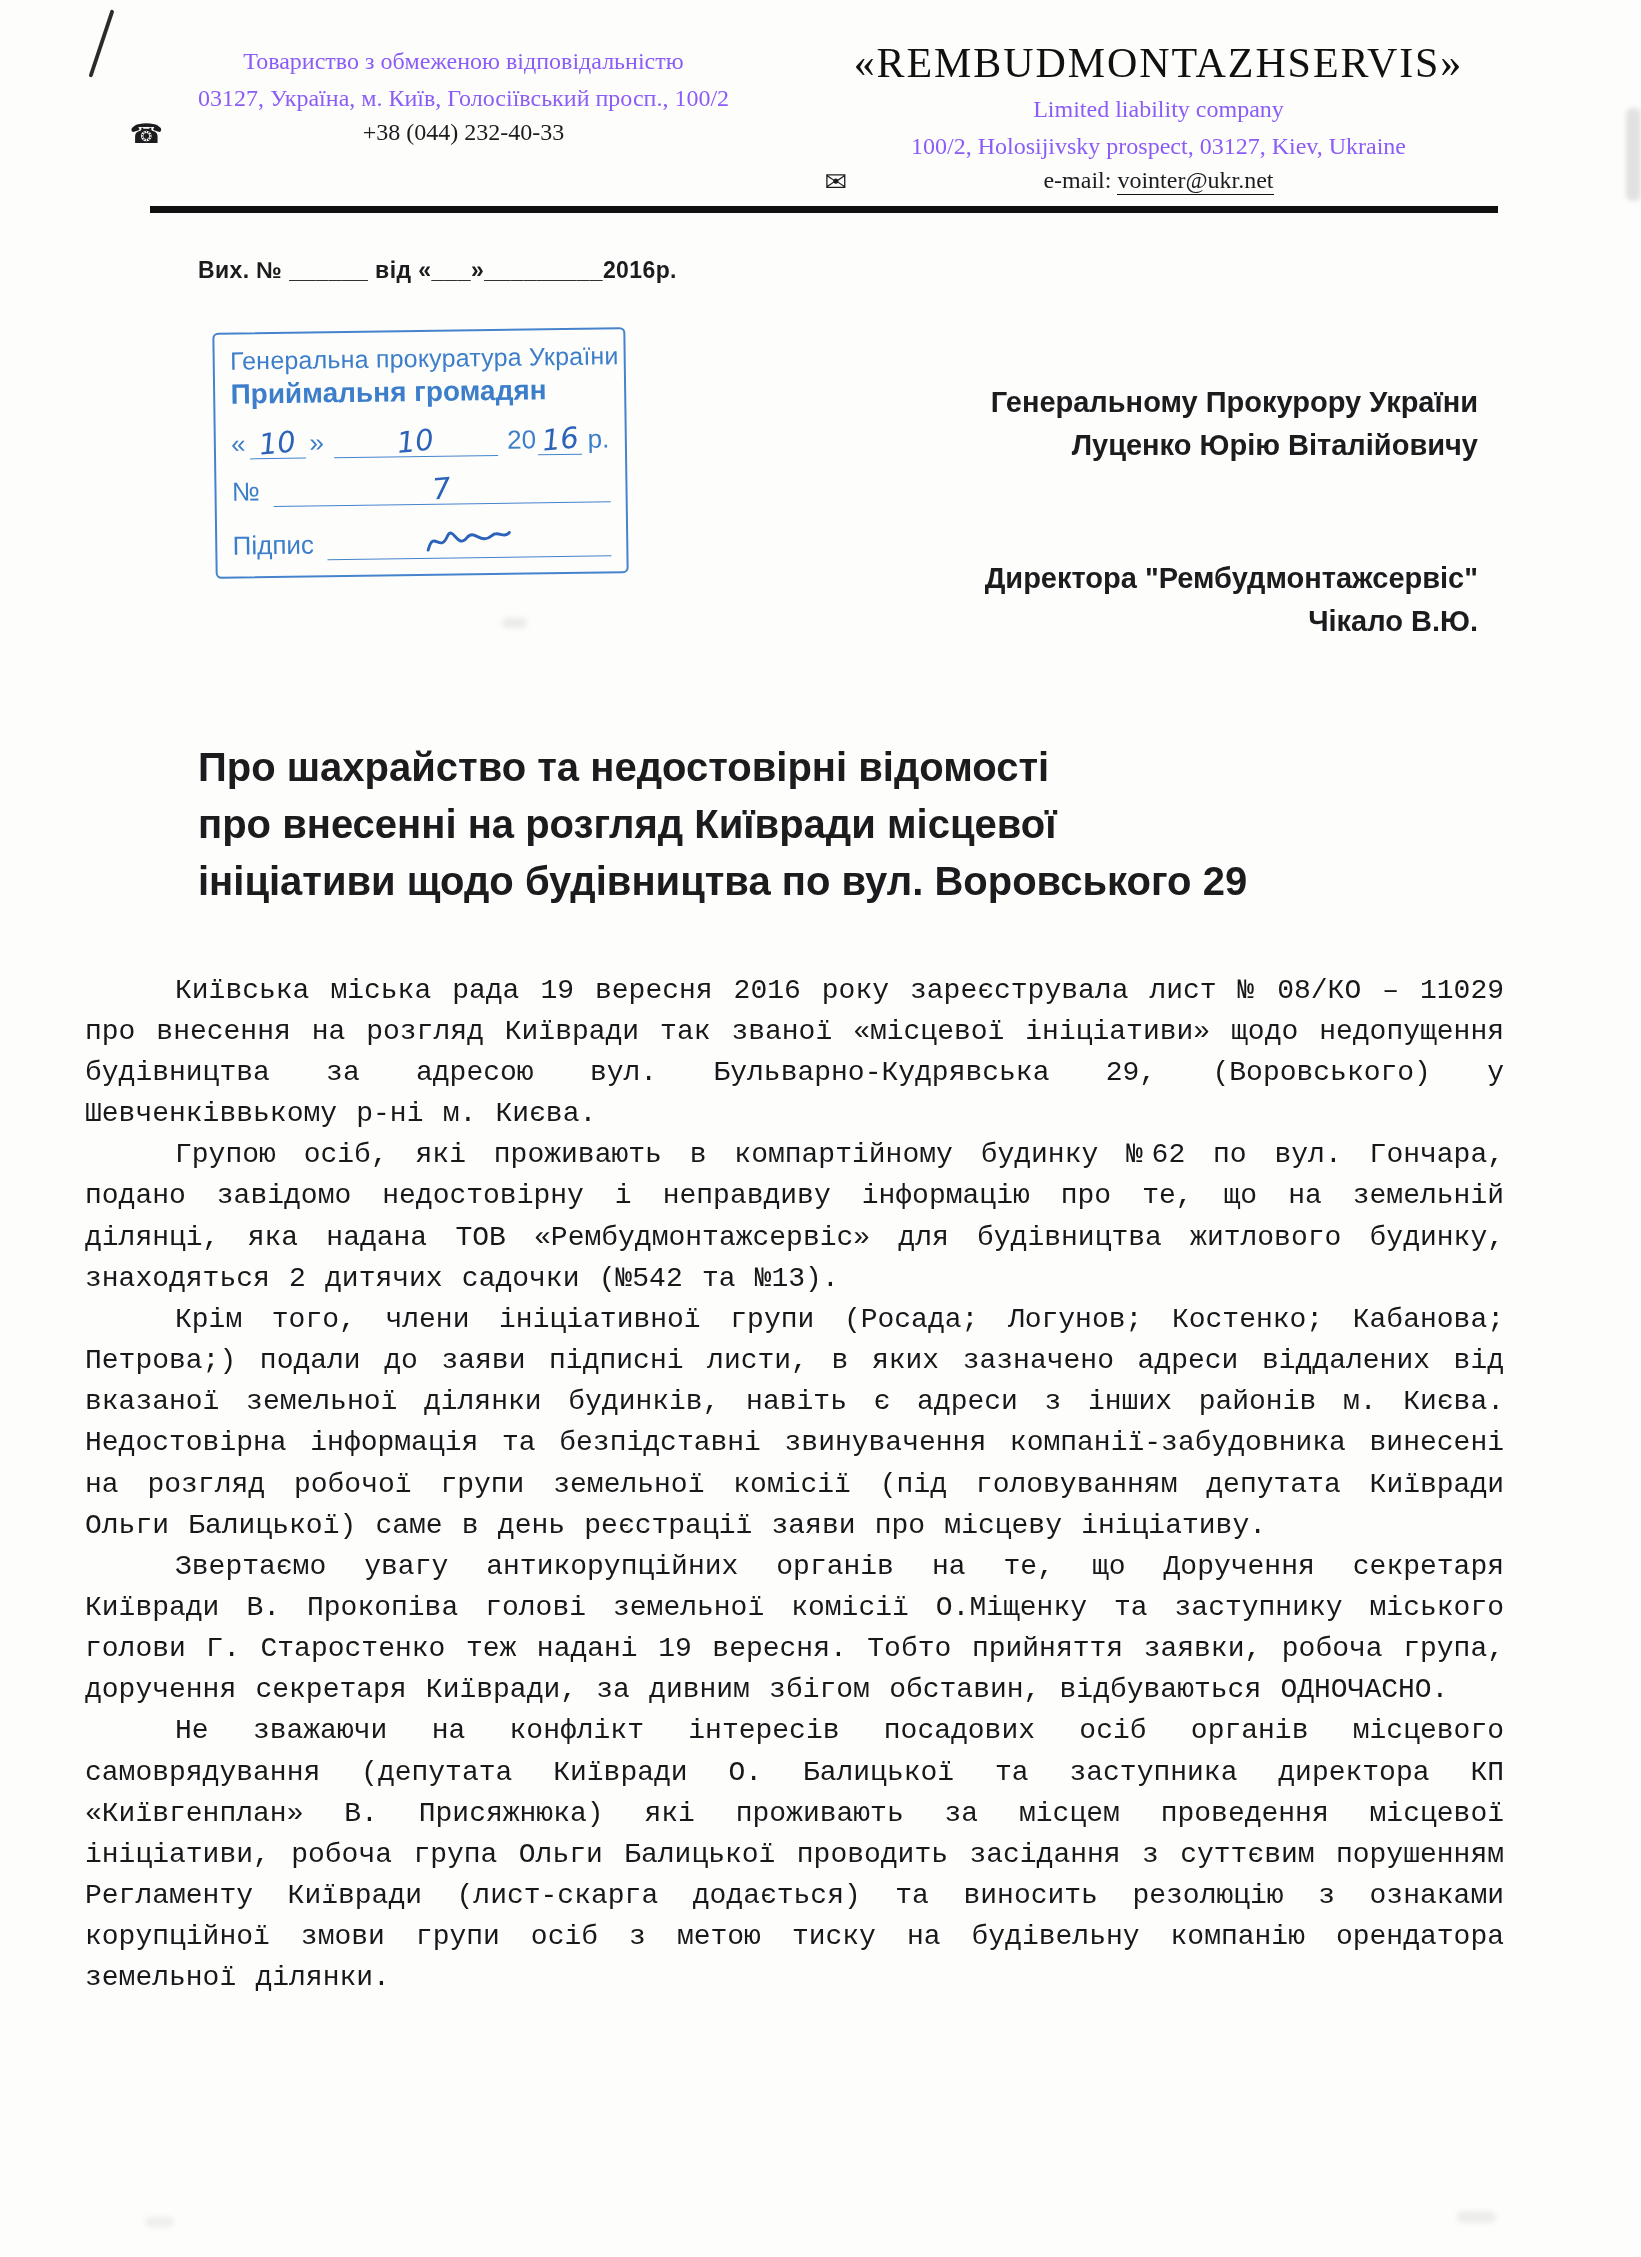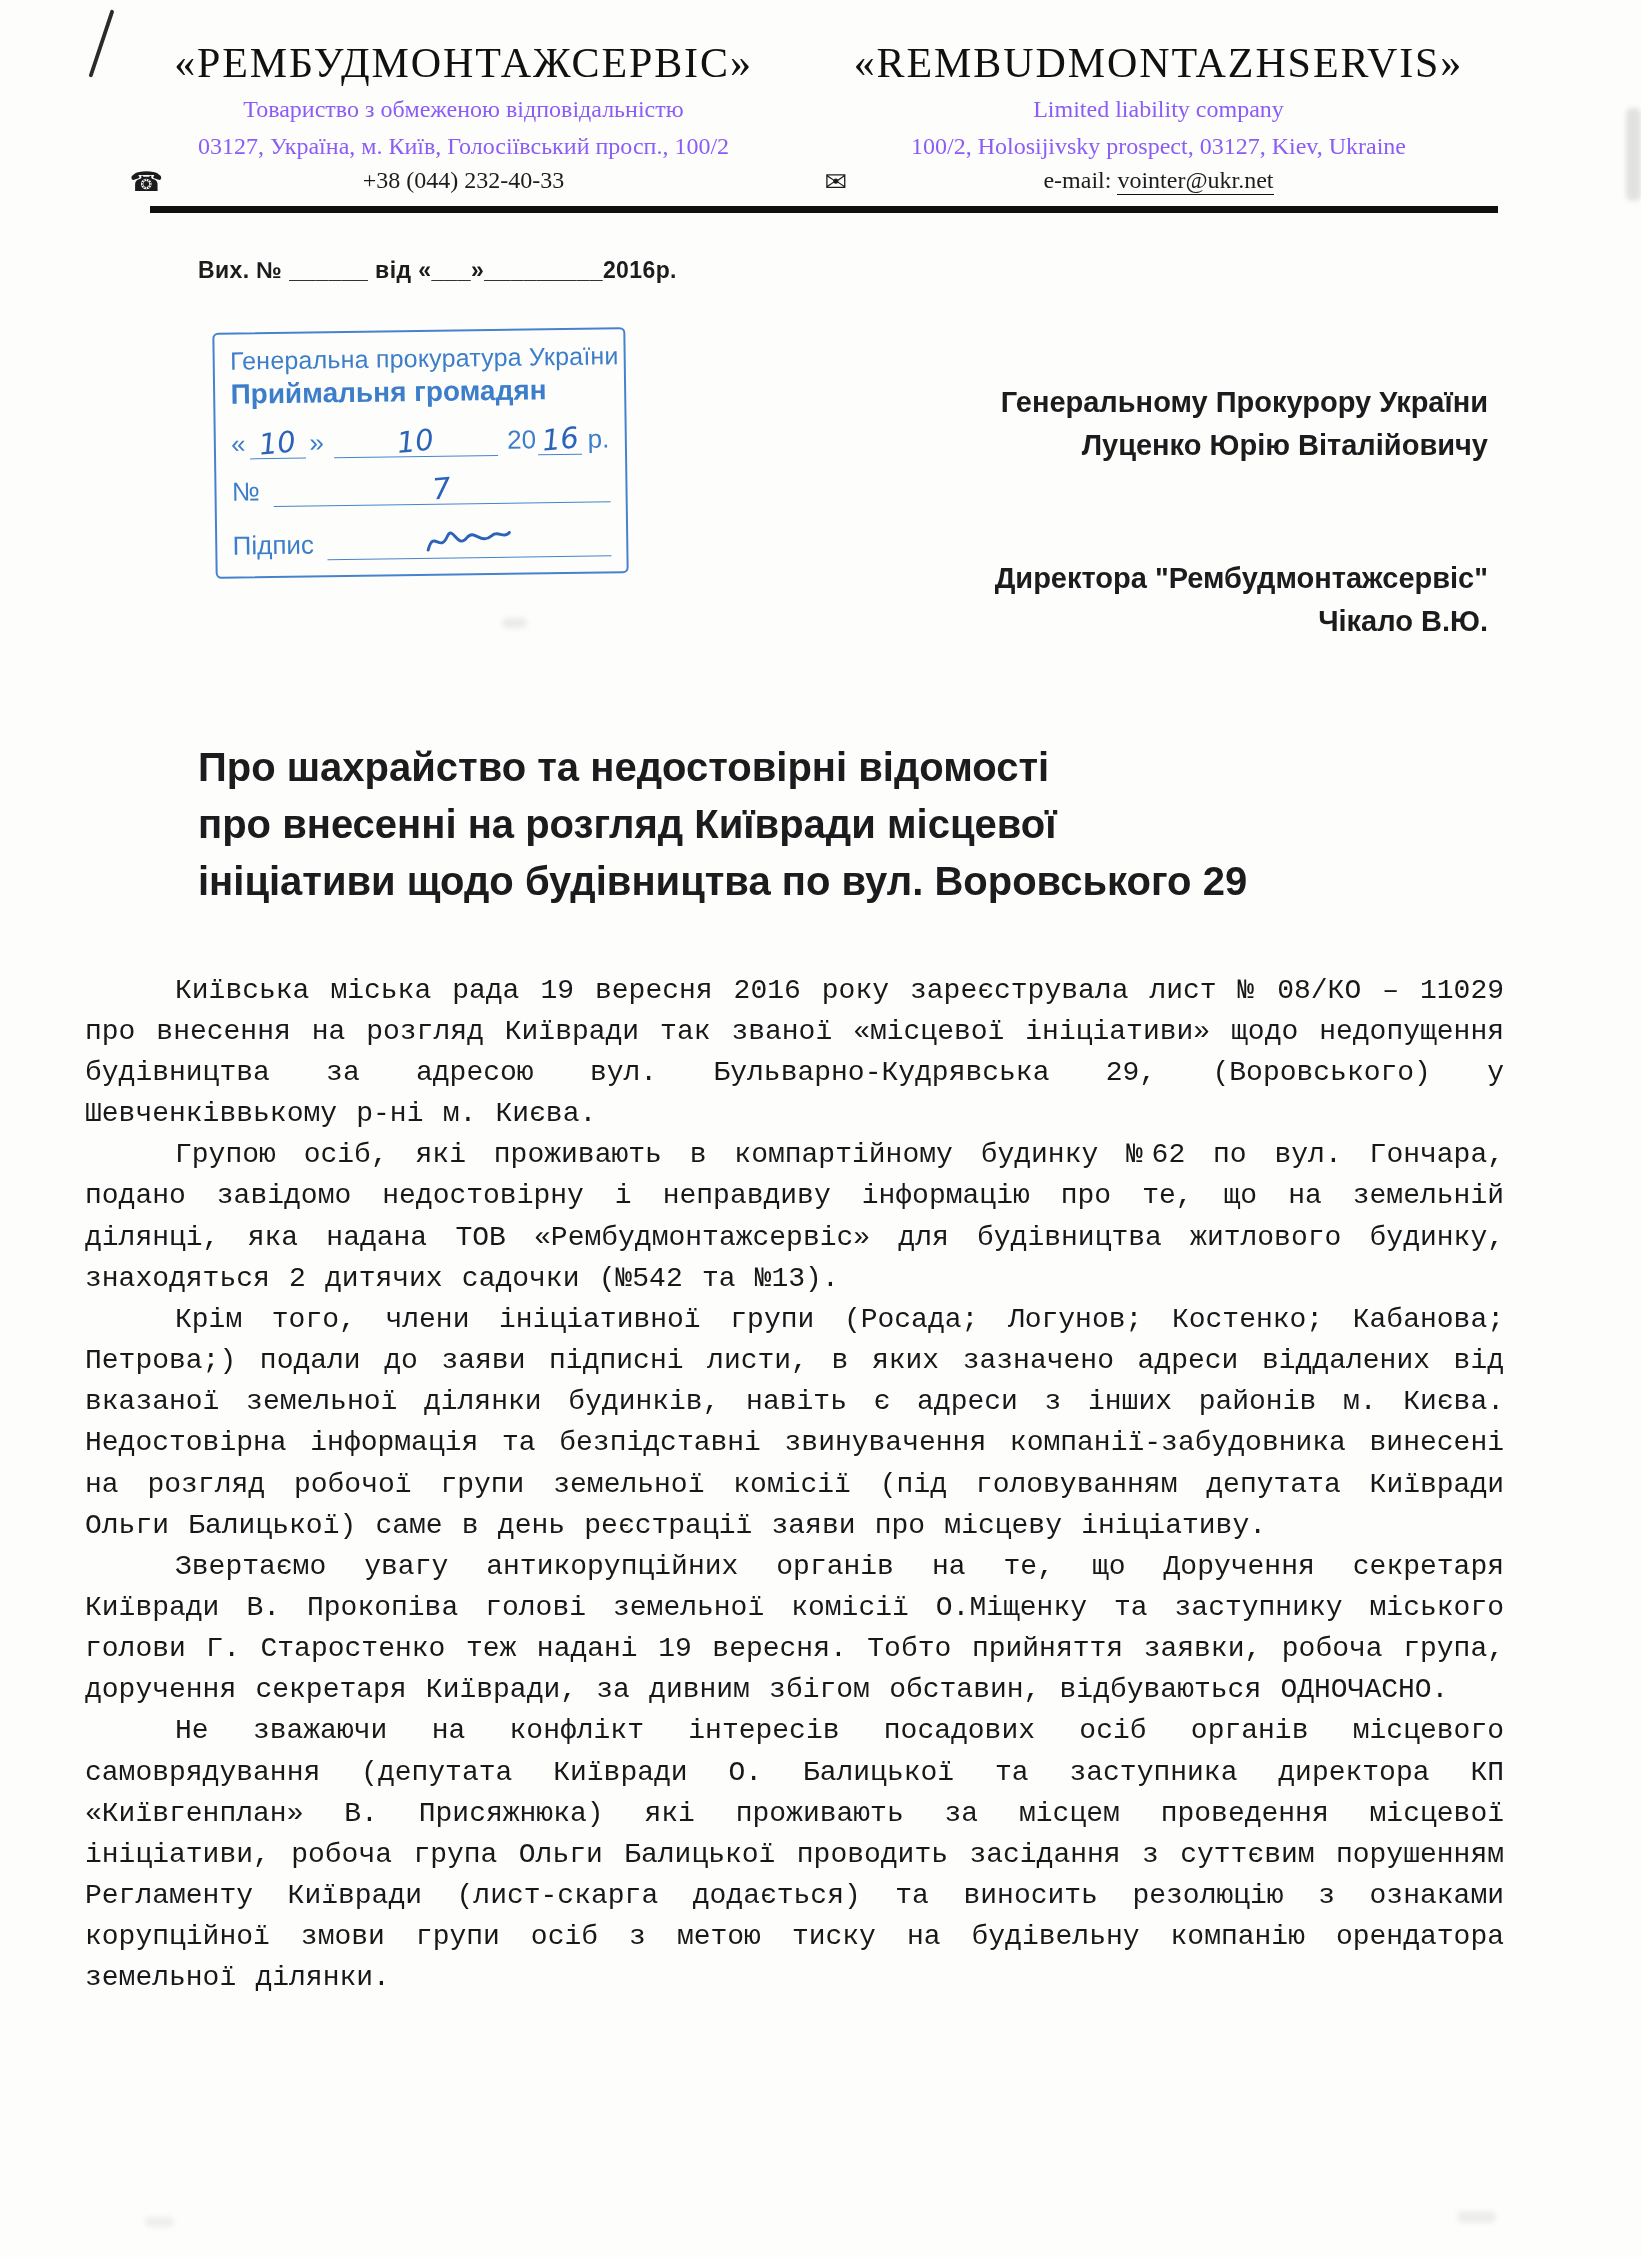--- a/index.html
+++ b/index.html
@@ -42,21 +42,21 @@
     color:#2c63b8; font-style:italic; font-size:29px;
     font-family:"DejaVu Sans", cursive; display:inline-block; transform:rotate(-5deg);
     line-height:1;
   }
   .bl-day { width:56px; margin:0 3.9px; }
   .bl-month { flex:1; margin:0 9.7px; }
   .bl-year { width:44px; margin:0 5.8px 0 1.9px; }
   .bl-no { flex:1; margin-left:13.5px; }
   .bl-sign { flex:1; margin-left:13.5px; }
   
-  .addressee { position:absolute; right:153px; top:97px; text-align:right; font-weight:bold; font-size:29px; line-height:1.5; }
+  .addressee { position:absolute; right:163px; top:97px; text-align:right; font-weight:bold; font-size:29px; line-height:1.5; }
   .addr-gap { height:89px; }
   
   .subject { margin:13.5px 0 0 198px; font-weight:bold; font-size:40px; line-height:1.42; }
   
   .body-text { margin:60px 137px 0 85px; font-size:28px; line-height:1.47; text-align:justify; word-spacing:2.4px; color:#18181a;font-family:Liberation Mono, monospace; }
   .body-text p { text-indent:90px; }
 </style>
 </head>
 <body>
 
@@ -65,21 +65,20 @@
   <svg class="slash" width="35" height="73" viewBox="0 0 36 76">
     <line x1="30" y1="4" x2="8" y2="70" stroke="#2b2b2b" stroke-width="4" stroke-linecap="round"></line>
   </svg>
   <div class="artifact a1"></div>
   <div class="artifact a2"></div>
   <div class="artifact a3"></div>
   <div class="artifact a4"></div>
 
   <div class="letterhead">
     <div class="h-col">
-      <div class="company">«РЕМБУДМОНТАЖСЕРВІС»</div>
       <div class="h-sub">Товариство з обмеженою відповідальністю</div>
       <div class="h-sub">03127, Україна, м. Київ, Голосіївський просп., 100/2</div>
       <div class="contact-row">
         <span class="contact-icon">☎</span>
         <span>+38 (044) 232-40-33</span>
       </div>
     </div>
     <div class="h-col">
       <div class="company">«REMBUDMONTAZHSERVIS»</div>
       <div class="h-sub">Limited liability company</div>

